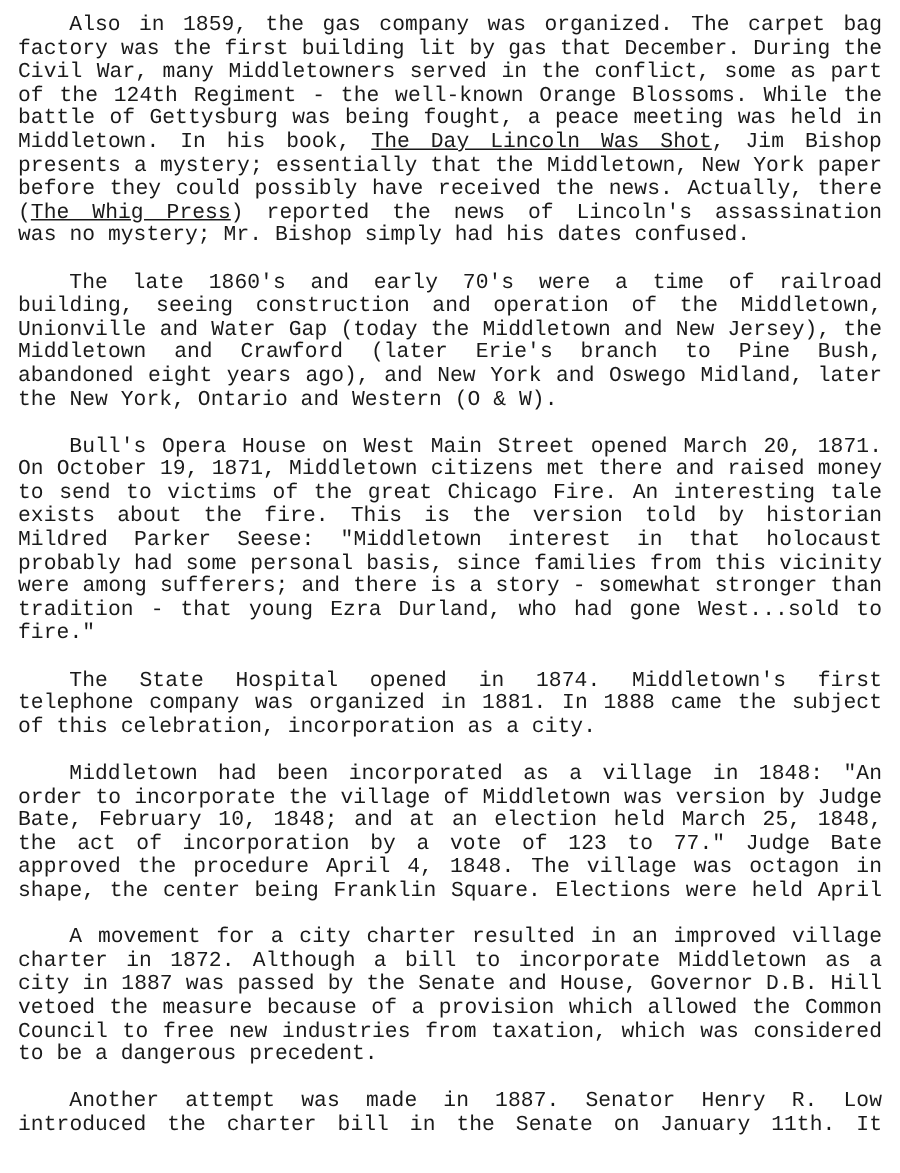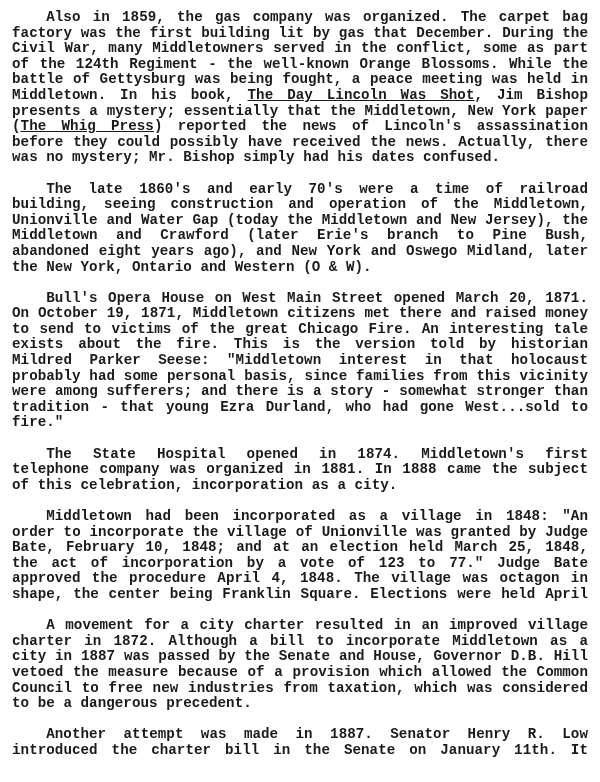--- a/index.html
+++ b/index.html
@@ -5,39 +5,39 @@
   html, body { margin: 0; padding: 0; background: #ffffff; }
   body { width: 600px; height: 782px; overflow: hidden; position: relative; }
   .page {
     position: absolute; left: 12px; top: 10px; width: 576px;
     font-family: "Liberation Mono", "DejaVu Sans Mono", monospace;
     font-size: 14.2px;
     line-height: 15.6px;
     color: #1a1a1a;
     letter-spacing: 0.05px;
   }
-  .para { margin: 0 0 15.6px 0; text-align: justify; text-align-last: left; text-indent: 34px; white-space: normal; font-weight: bold; }
+  .para { margin: 0 0 15.6px 0; text-align: justify; text-align-last: left; text-indent: 34px; white-space: normal; }
   .line { display: block; text-align: justify; text-align-last: justify; white-space: nowrap; }
   .line.last { text-align-last: left; }
   .u { text-decoration: underline; }
 </style>
 </head>
 <body>
 
 <div class="page" id="page">
     <div class="para" style="text-indent: 0px;">
       <span class="line"><span style="display: inline-block; width: 34.2px;"></span>Also in 1859, the gas company was organized. The carpet bag</span>
       <span class="line">factory was the first building lit by gas that December. During the</span>
       <span class="line">Civil War, many Middletowners served in the conflict, some as part</span>
       <span class="line">of the 124th Regiment - the well-known Orange Blossoms. While the</span>
       <span class="line">battle of Gettysburg was being fought, a peace meeting was held in</span>
       <span class="line">Middletown. In his book, <span class="u">The Day Lincoln Was Shot</span>, Jim Bishop</span>
       <span class="line">presents a mystery; essentially that the Middletown, New York paper</span>
+      <span class="line">before they could possibly have received the news. Actually, there</span>
       <span class="line">(<span class="u">The Whig Press</span>) reported the news of Lincoln's assassination</span>
-      <span class="line">before they could possibly have received the news. Actually, there</span>
       <span class="line last">was no mystery; Mr. Bishop simply had his dates confused.</span>
     </div>
     <div class="para" style="text-indent: 0px;">
       <span class="line"><span style="display: inline-block; width: 34.2px;"></span>The late 1860's and early 70's were a time of railroad</span>
       <span class="line">building, seeing construction and operation of the Middletown,</span>
       <span class="line">Unionville and Water Gap (today the Middletown and New Jersey), the</span>
       <span class="line">Middletown and Crawford (later Erie's branch to Pine Bush,</span>
       <span class="line">abandoned eight years ago), and New York and Oswego Midland, later</span>
       <span class="line last">the New York, Ontario and Western (O &amp; W).</span>
     </div>
@@ -52,21 +52,21 @@
       <span class="line">tradition - that young Ezra Durland, who had gone West...sold to</span>
       <span class="line last">fire."</span>
     </div>
     <div class="para" style="text-indent: 0px;">
       <span class="line"><span style="display: inline-block; width: 34.2px;"></span>The State Hospital opened in 1874. Middletown's first</span>
       <span class="line">telephone company was organized in 1881. In 1888 came the subject</span>
       <span class="line last">of this celebration, incorporation as a city.</span>
     </div>
     <div class="para" style="text-indent: 0px;">
       <span class="line"><span style="display: inline-block; width: 34.2px;"></span>Middletown had been incorporated as a village in 1848: "An</span>
-      <span class="line">order to incorporate the village of Unionville was granted by Judge</span>
+      <span class="line">order to incorporate the village of Middletown was version by Judge</span>
       <span class="line">Bate, February 10, 1848; and at an election held March 25, 1848,</span>
       <span class="line">the act of incorporation by a vote of 123 to 77." Judge Bate</span>
       <span class="line">approved the procedure April 4, 1848. The village was octagon in</span>
       <span class="line">shape, the center being Franklin Square. Elections were held April</span>
     </div>
     <div class="para" style="text-indent: 0px;">
       <span class="line"><span style="display: inline-block; width: 34.2px;"></span>A movement for a city charter resulted in an improved village</span>
       <span class="line">charter in 1872. Although a bill to incorporate Middletown as a</span>
       <span class="line">city in 1887 was passed by the Senate and House, Governor D.B. Hill</span>
       <span class="line">vetoed the measure because of a provision which allowed the Common</span>

